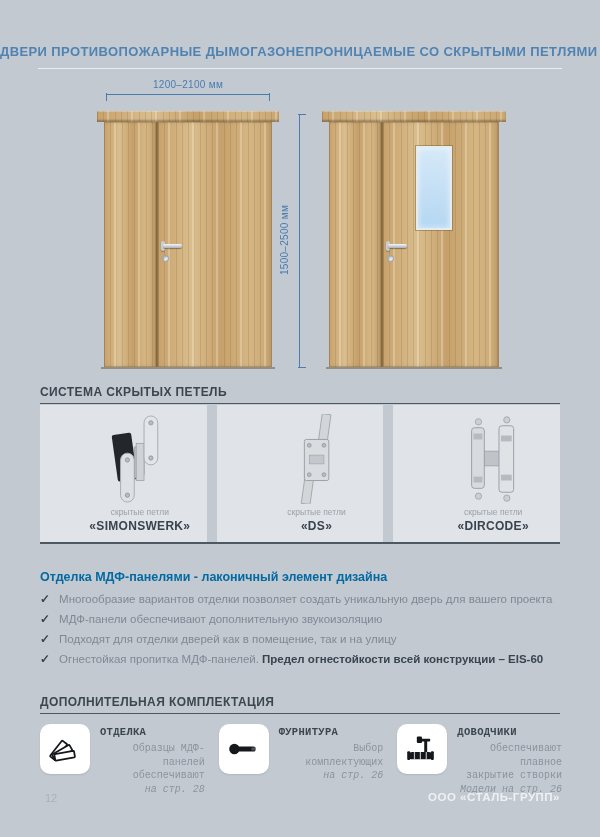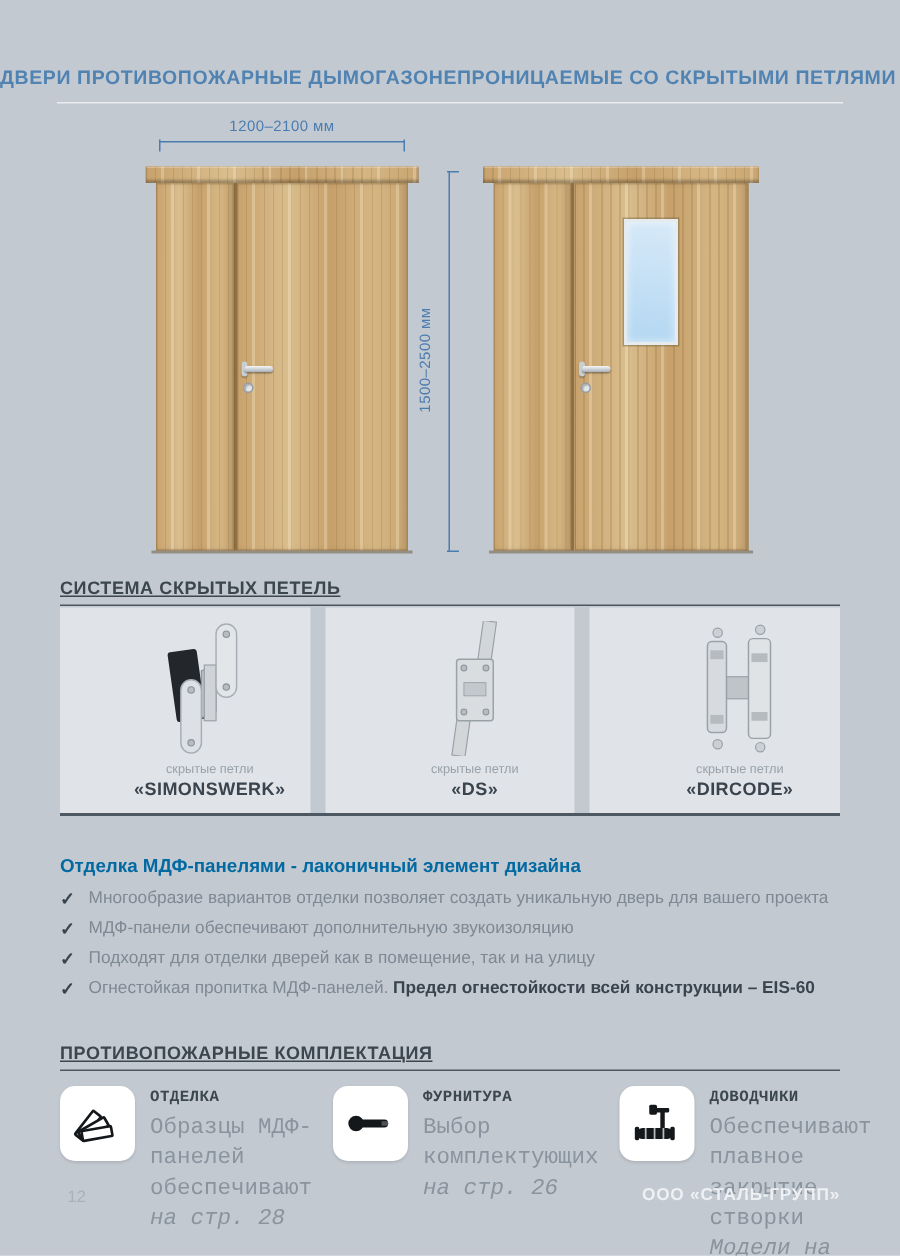--- a/index.html
+++ b/index.html
@@ -48,21 +48,21 @@
 
   .handle { position:absolute; left:64px; top:131px; width:22px; height:22px; }
   .handle-bar { position:absolute; left:2px; top:2px; width:19px; height:4px; border-radius:2px;
     background:linear-gradient(180deg,#f5f7f8,#aab1b7); box-shadow:0 1px 1px rgba(0,0,0,0.35); }
   .handle-rose { position:absolute; left:0; top:-1px; width:4px; height:10px; border-radius:2px; background:#c9ced2; box-shadow:0 1px 1px rgba(0,0,0,0.3); }
   .handle-cyl { position:absolute; left:1px; top:13px; width:7px; height:7px; border-radius:50%;
     background:#e2e6e9; border:1px solid #959ca2; box-shadow:inset 1px 1px 1px rgba(0,0,0,0.25); }
 
   
   .section-header { position:absolute; left:40px; font-size:12px; font-weight:bold;
-    letter-spacing:0.4px; color:#3b464f;text-decoration:underline; }
+    letter-spacing:0.4px; color:#3b464f; }
   .rule { position:absolute; left:40px; width:520px; background:#4d5862; }
   .hinges-header { top:385px; }
   .hinges-rule { top:403px; height:1px; }
   .hinges-bottom-rule { top:542px; height:2px; }
 
   
   .hinge-cards { position:absolute; top:405px; left:40px; width:520px; height:137px; display:flex; gap:10px; }
   .hinge-card { flex:1; background:#e0e3e7; display:flex; flex-direction:column; align-items:center; padding-top:9px;padding-left:33px; }
   .hinge-img { height:90px; }
   .hinge-caption { margin-top:3px; font-size:8.5px; color:#99a2ab; }
@@ -76,21 +76,21 @@
   .bullet-bold { color:#39444e; font-weight:bold; margin-left:3px; }
 
   
   .extras-header { top:695px; }
   .extras-rule { top:713px; height:1px; }
   .extras-row { position:absolute; top:724px; left:40px; width:522px; display:flex; gap:14px; }
   .extra-item { flex:1; display:flex; gap:10px;font-family:Liberation Mono, monospace; }
   .icon-box { width:50px; height:50px; background:#ffffff; border-radius:10px; flex:none;
     display:flex; align-items:center; justify-content:center; box-shadow:0 1px 2px rgba(0,0,0,0.10); }
   .extra-title { font-size:10.5px; font-weight:bold; color:#3b464f; letter-spacing:0.3px; margin:2px 0 4px; }
-  .extra-desc { font-size:15px; color:#8a949e; line-height:1.35; }
+  .extra-desc { font-size:10px; color:#8a949e; line-height:1.35;text-align:right; }
   .extra-ref { font-style:italic; }
 
   
   .footer-page { position:absolute; left:45px; top:792px; font-size:11px; color:#a9b1ba; }
   .footer-brand { position:absolute; right:40px; top:791px; font-size:11.5px; font-weight:bold;
     letter-spacing:0.5px; color:#eef1f4;text-align:right; }
 </style>
 </head>
 <body>
 
@@ -202,21 +202,21 @@
     <div class="bullet">
       <span class="check">✓</span>
       <span><span>Подходят для отделки дверей как в помещение, так и на улицу</span><span class="bullet-bold"></span></span>
     </div>
     <div class="bullet">
       <span class="check">✓</span>
       <span><span>Огнестойкая пропитка МДФ-панелей.</span><span class="bullet-bold">Предел огнестойкости всей конструкции – EIS-60</span></span>
     </div>
   </div>
 
-  <div class="section-header extras-header">ПРОТИВОПОЖАРНЫЕ КОМПЛЕКТАЦИЯ</div>
+  <div class="section-header extras-header">ДОПОЛНИТЕЛЬНАЯ КОМПЛЕКТАЦИЯ</div>
   <div class="rule extras-rule"></div>
 
   <div class="extras-row">
 
     <div class="extra-item">
       <div class="icon-box">
         <svg width="34" height="34" viewBox="0 0 46 46">
           <g fill="#ffffff" stroke="#15181b" stroke-width="2.4" stroke-linejoin="round">
             <rect x="1" y="-9" width="27" height="9" rx="1" transform="translate(9,39) rotate(-52)"></rect>
             <rect x="1" y="-9" width="27" height="9" rx="1" transform="translate(9,39) rotate(-30)"></rect>

